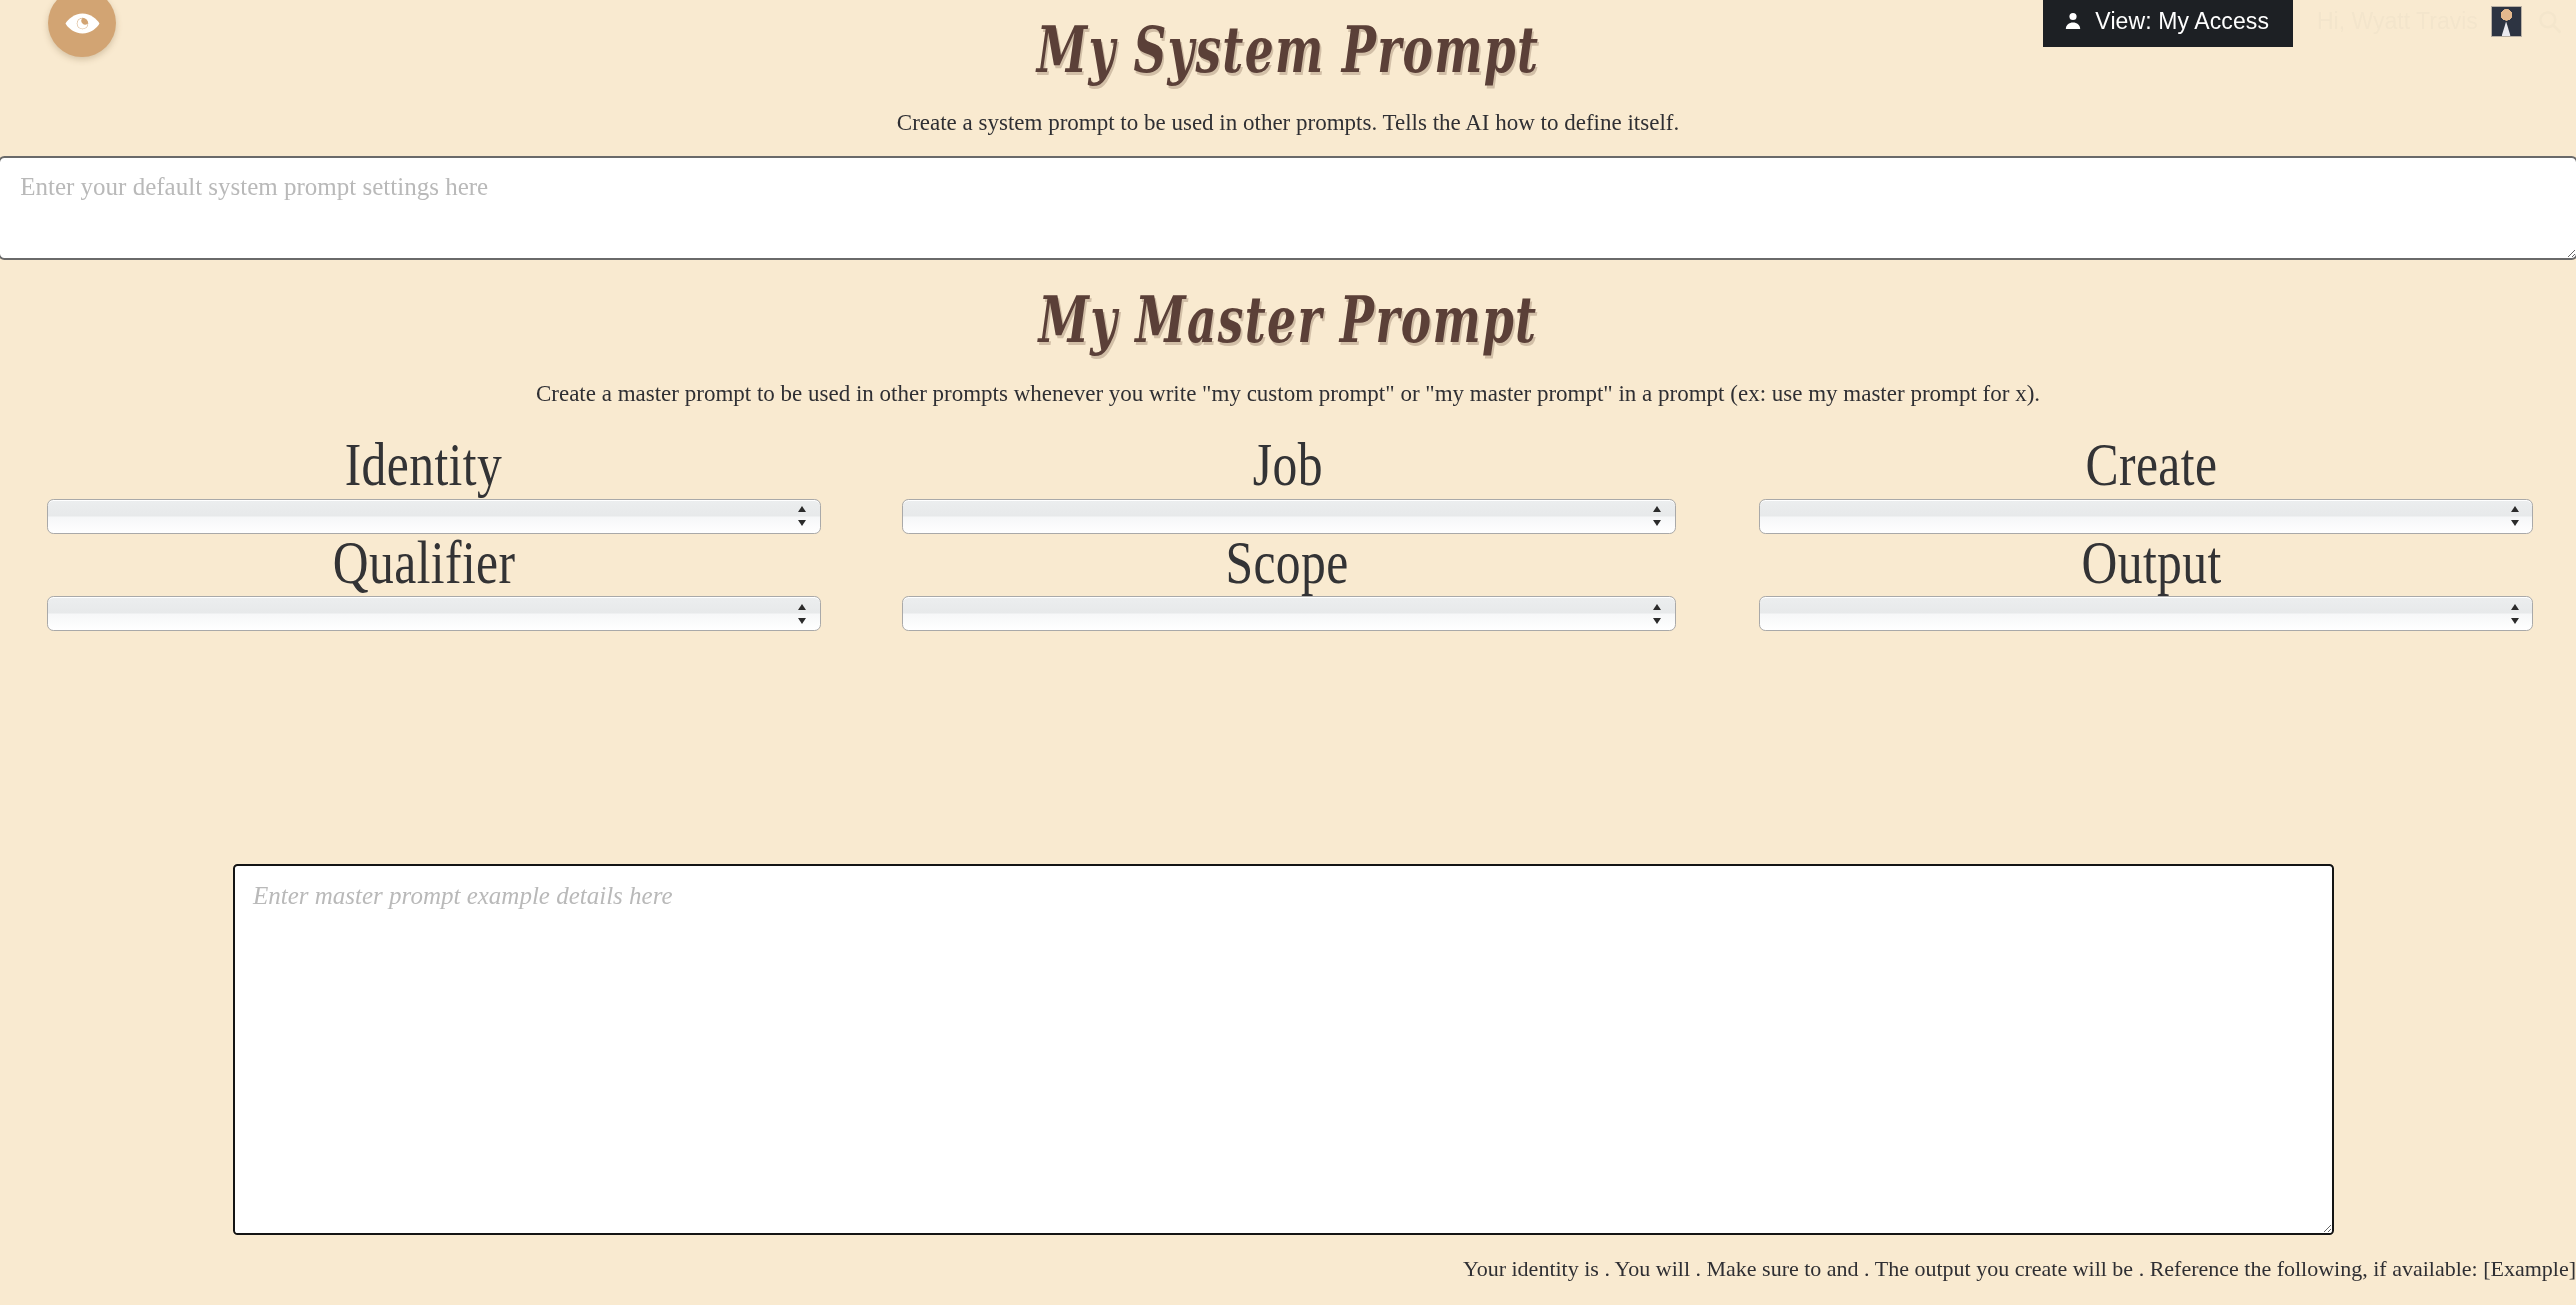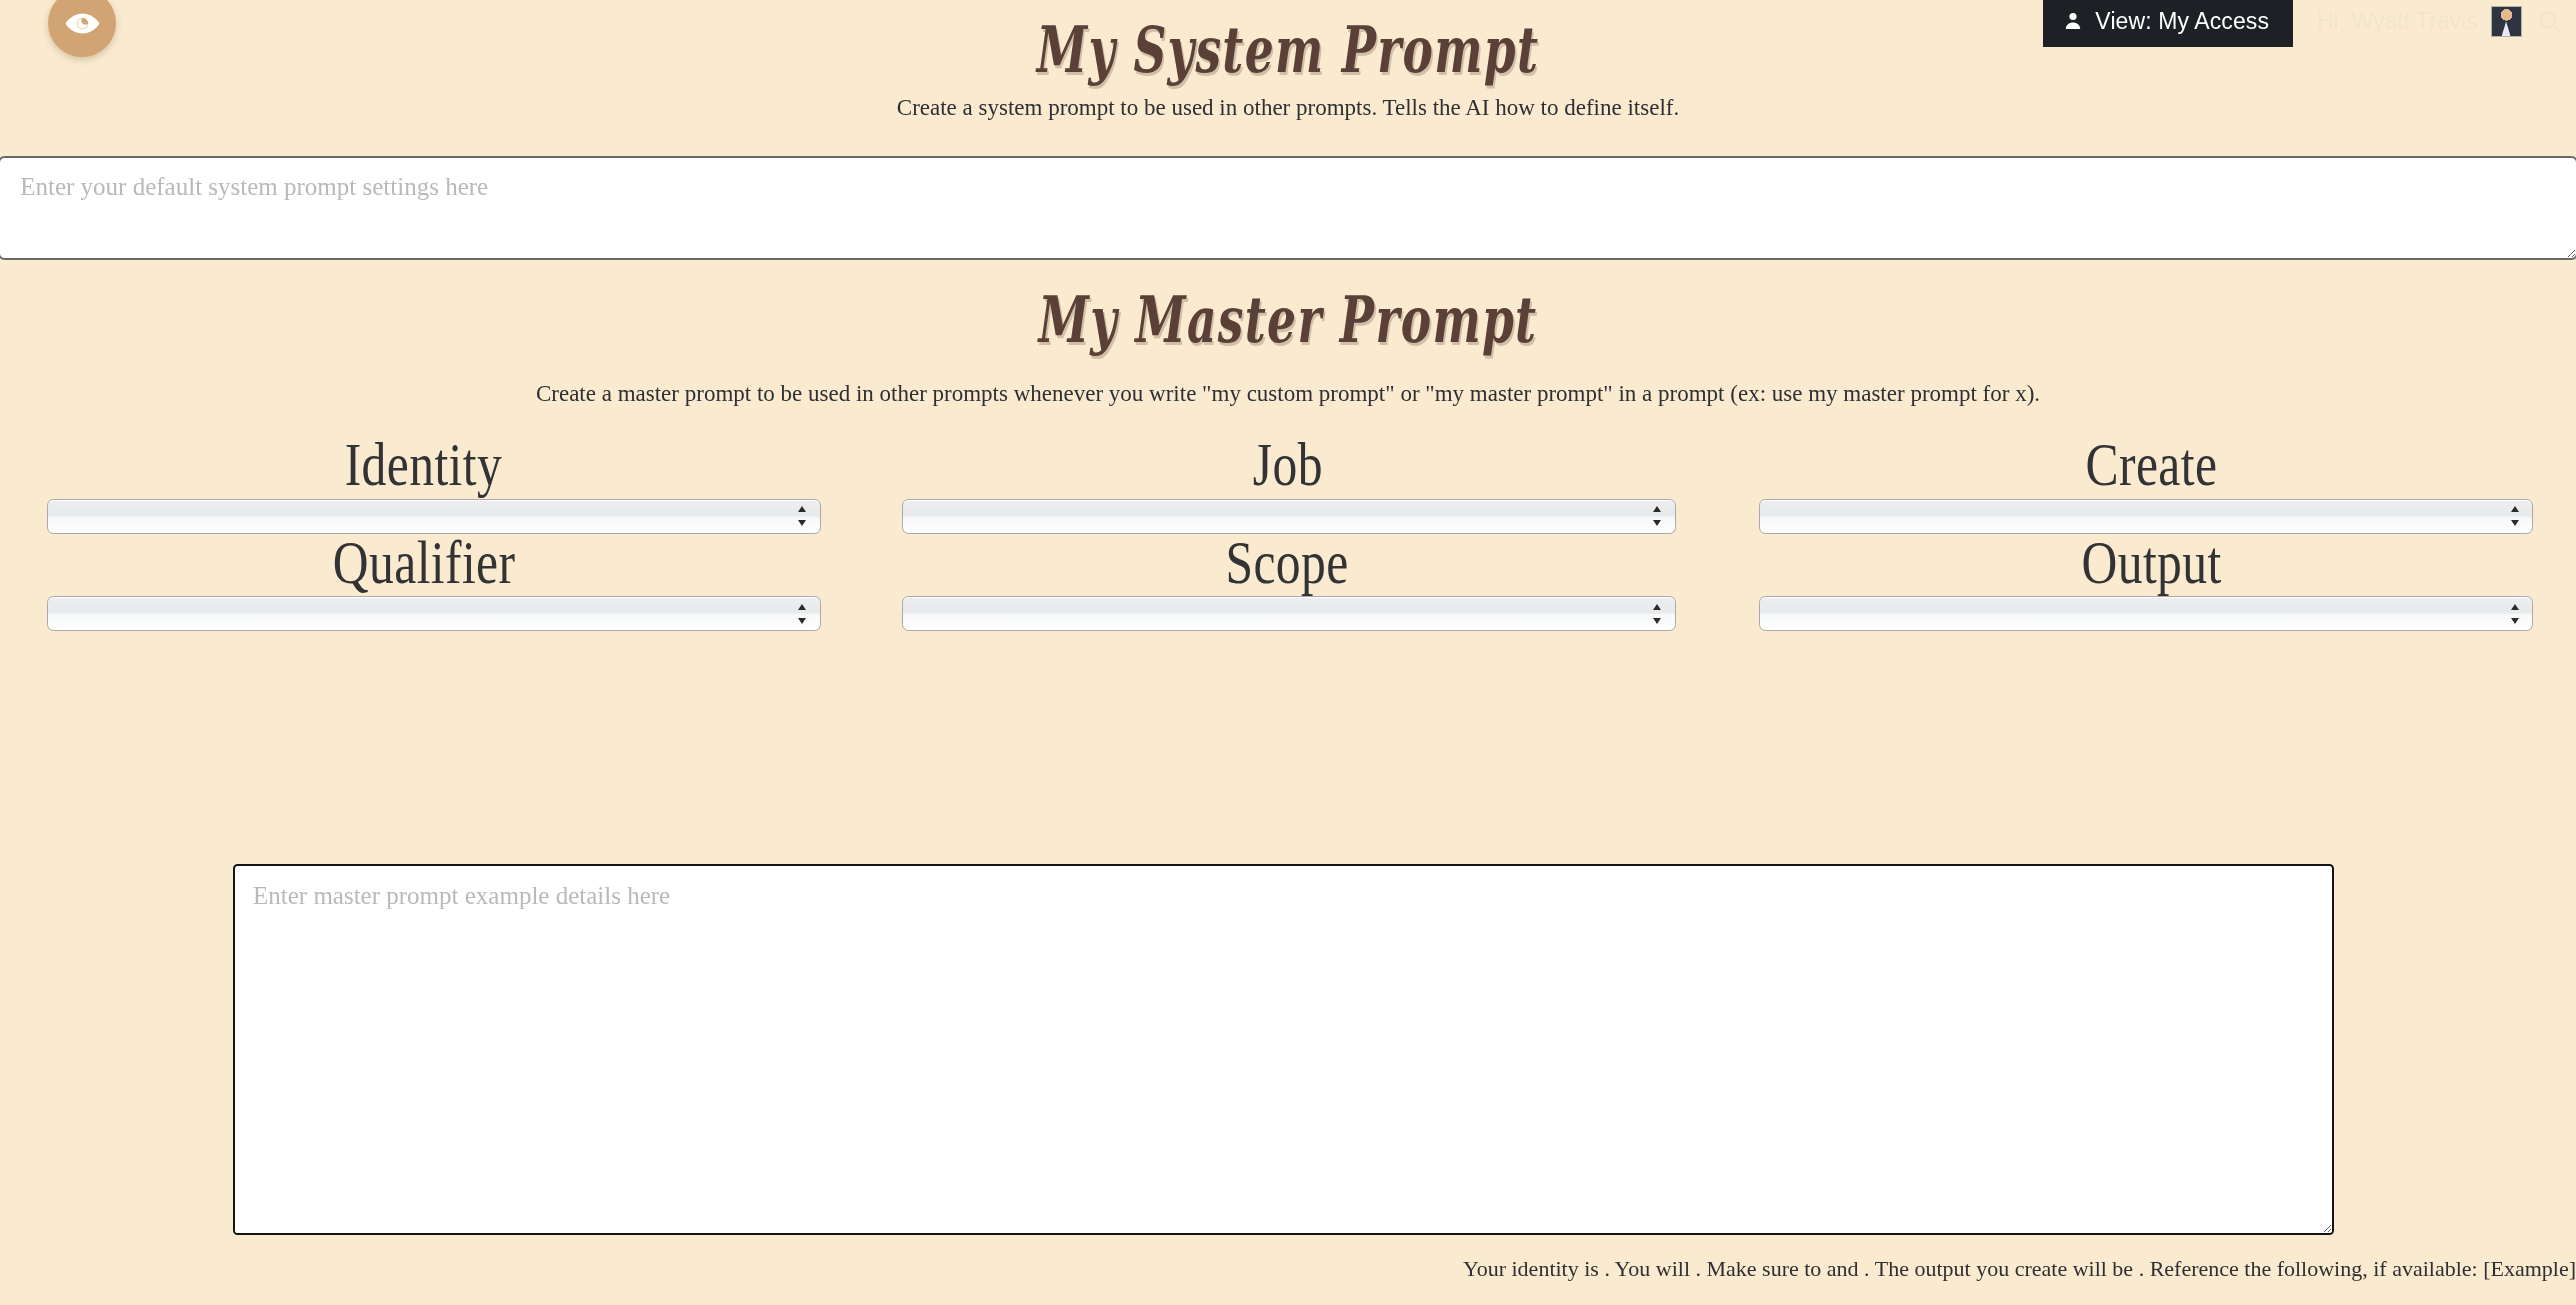--- a/index.html
+++ b/index.html
@@ -126,21 +126,21 @@
 
   .subtitle {
     position: absolute;
     left: 0; right: 0;
     text-align: center;
     color: #2f2f33;
     font-family: "Liberation Serif", serif;
     font-size: 23px;
     white-space: nowrap;
   }
-  #sub-system { top: 95px; }
+  #sub-system { top: 110px; }
   #sub-master { top: 381px; }
 
   
   .sys-textarea {
     position: absolute;
     left: -1.8px;
     top: 156px;
     width: 2580px;
     height: 104px;
     background: #ffffff;
@@ -231,20 +231,21 @@
     height: 371px;
     background: #ffffff;
     border: 2.7px solid #141414;
     border-radius: 4.6px;
     padding: 16.4px 18px;
     font-family: "Liberation Serif", serif;
     font-size: 25px;
     color: #1b1b1b;
     resize: both;
     outline: none;
+    font-style: italic;
   }
   .master-textarea::placeholder { color: #b9b9b9; }
 
   
   #footer-line {
     position: absolute;
     left: 0; right: 0;
     top: 1256px;
     text-align: right;
     font-family: "Liberation Serif", serif;

